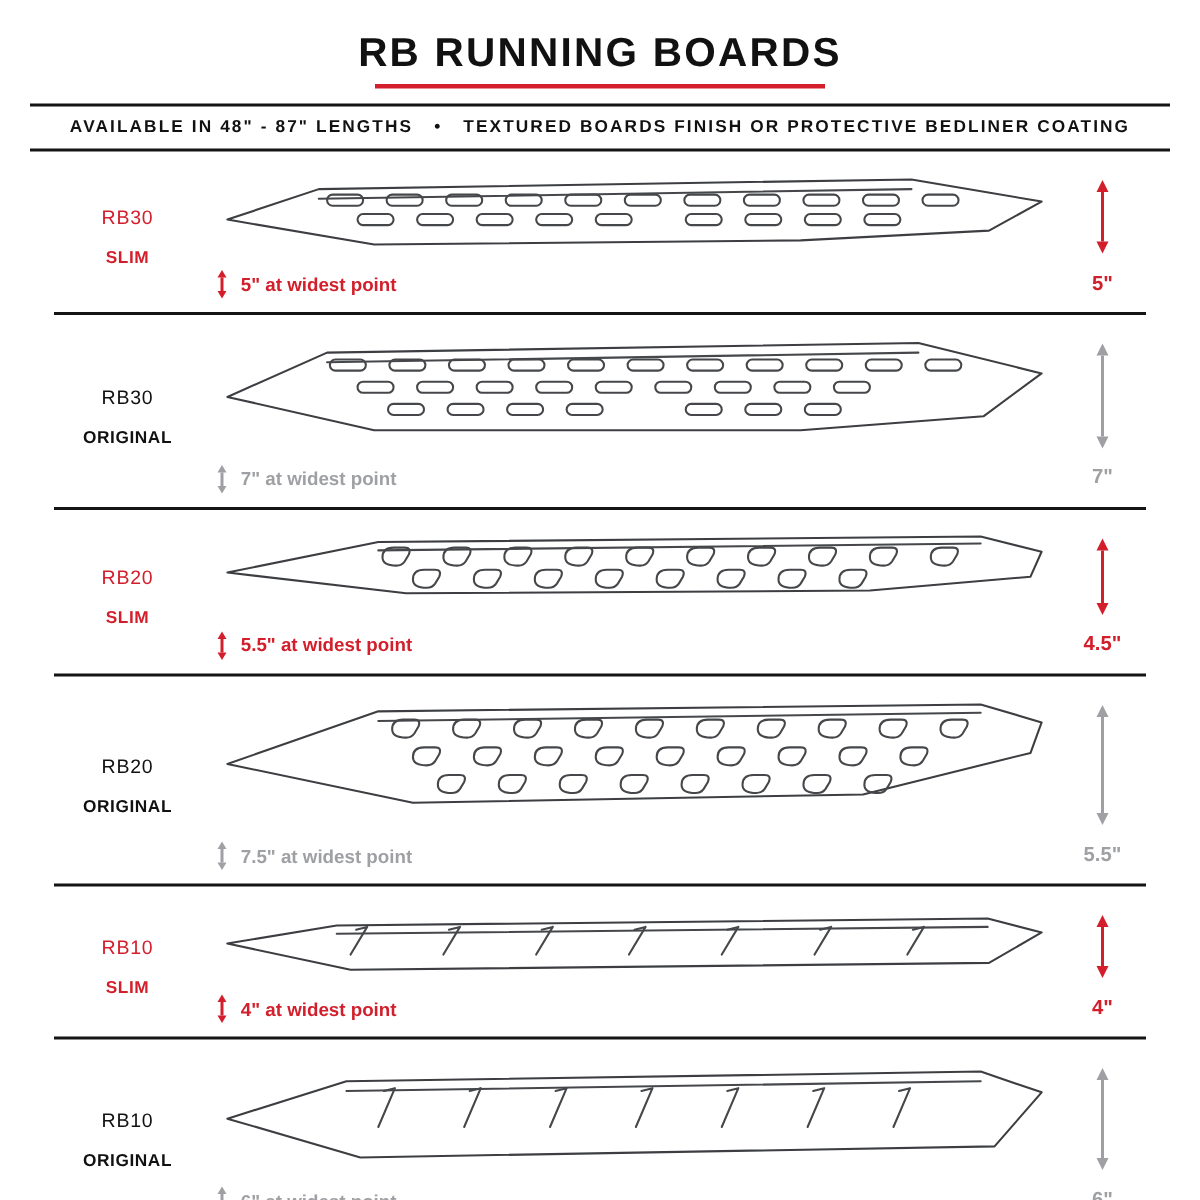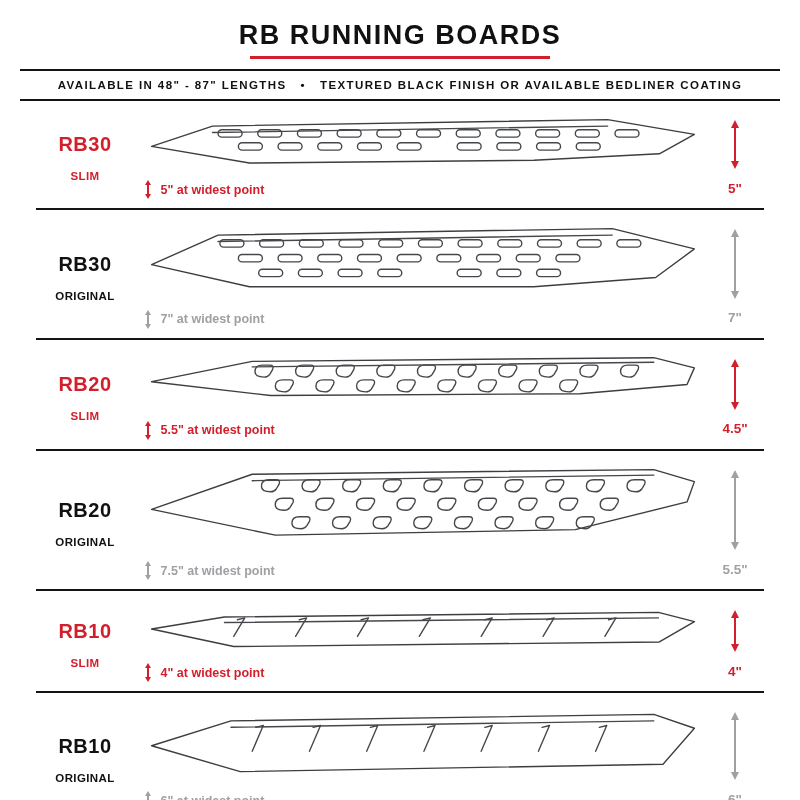--- a/index.html
+++ b/index.html
@@ -20,21 +20,21 @@
         display:flex;justify-content:center;gap:14px;align-items:center;}
 
   main{padding:0 36px;}
   .row{display:grid;grid-template-columns:104px 1fr 58px;
        grid-template-areas:"label draw meter" "label note hlabel";
        align-items:center;border-bottom:2.5px solid #141414;padding:14px 0 8px;}
   .row.slim{--acc:var(--red);}
   .row.orig{--acc:var(--gray);}
 
   .label-cell{grid-area:label;text-align:center;padding-right:6px;}
-  .model{font-size:20px;font-weight:700;letter-spacing:.5px;color:#111;}
+  .model{font-size:13px;font-weight:400;letter-spacing:.5px;color:#111;}
   .variant{font-size:11.5px;font-weight:700;letter-spacing:.4px;margin-top:14px;color:#111;}
   .slim .model,.slim .variant{color:var(--red);}
 
   .draw-cell{grid-area:draw;padding:0 6px;}
   .draw-cell svg{display:block;width:100%;height:auto;}
   .ol,.ln{fill:none;stroke:var(--line);stroke-width:1.5;stroke-linejoin:round;stroke-linecap:round;}
   .ol{stroke:#3c3e41;}
 
   .meter-cell{grid-area:meter;align-self:stretch;display:flex;justify-content:center;padding:4px 0 2px;}
   .varrow{position:relative;width:2px;background:var(--acc);margin:9px 0;}
@@ -58,21 +58,21 @@
 <body>
 
 <div class="page">
 
   <header>
     <h1>RB RUNNING BOARDS</h1>
     <div class="title-underline"></div>
     <div class="band">
       <span>AVAILABLE IN 48" - 87" LENGTHS</span>
       <span>•</span>
-      <span>TEXTURED BLACK FINISH OR AVAILABLE BEDLINER COATING</span>
+      <span>TEXTURED BOARDS FINISH OR PROTECTIVE BEDLINER COATING</span>
     </div>
   </header>
 
   <main>
 
     <section class="row slim">
       <div class="label-cell">
         <div class="model">RB30</div>
         <div class="variant">SLIM</div>
       </div>

